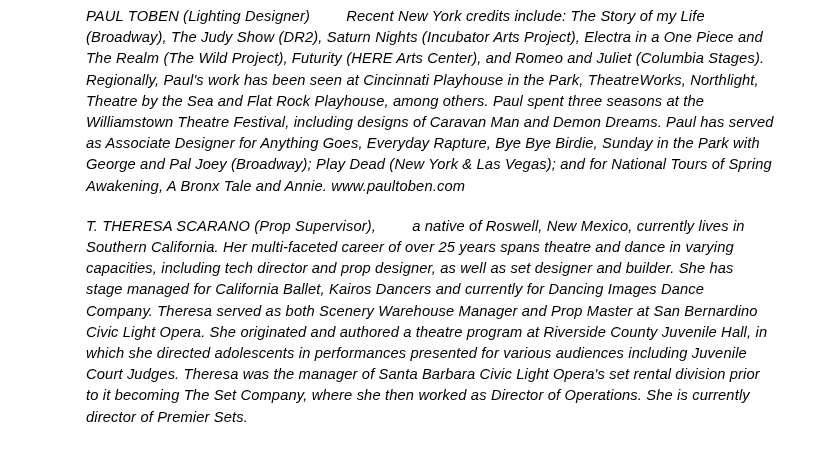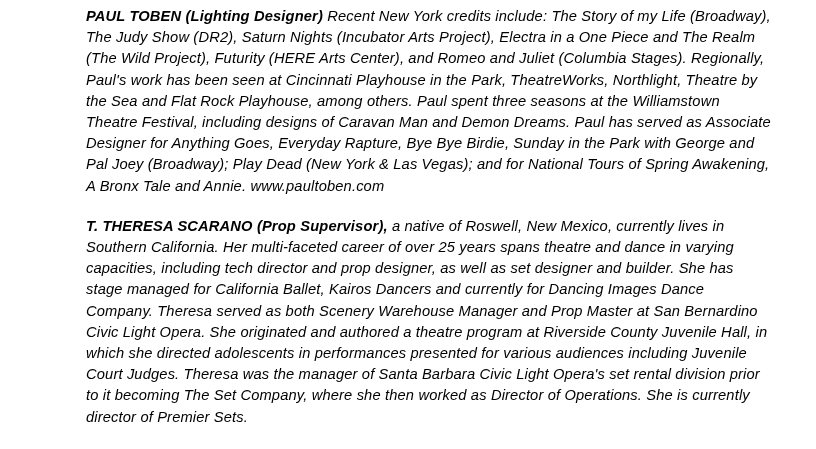--- a/index.html
+++ b/index.html
@@ -23,27 +23,28 @@
   }
   .bio {
     font-style: italic;
     font-size: 14.7px;
     line-height: 21.2px;
     text-align: left;
     margin: 0 0 19px 0;
     letter-spacing: 0.01em;
   }
   .bio .lead {
-    font-weight: bold;
+    font-weight: normal;
     font-style: italic;
     margin-top: 32px;
   }
   .bio .body {
     font-weight: normal;
     font-style: italic;
+    margin-left: 32px;
   }
   .bio:last-child {
     margin-bottom: 0;
   }
 </style>
 </head>
 <body>
 
 <div class="page">
 

